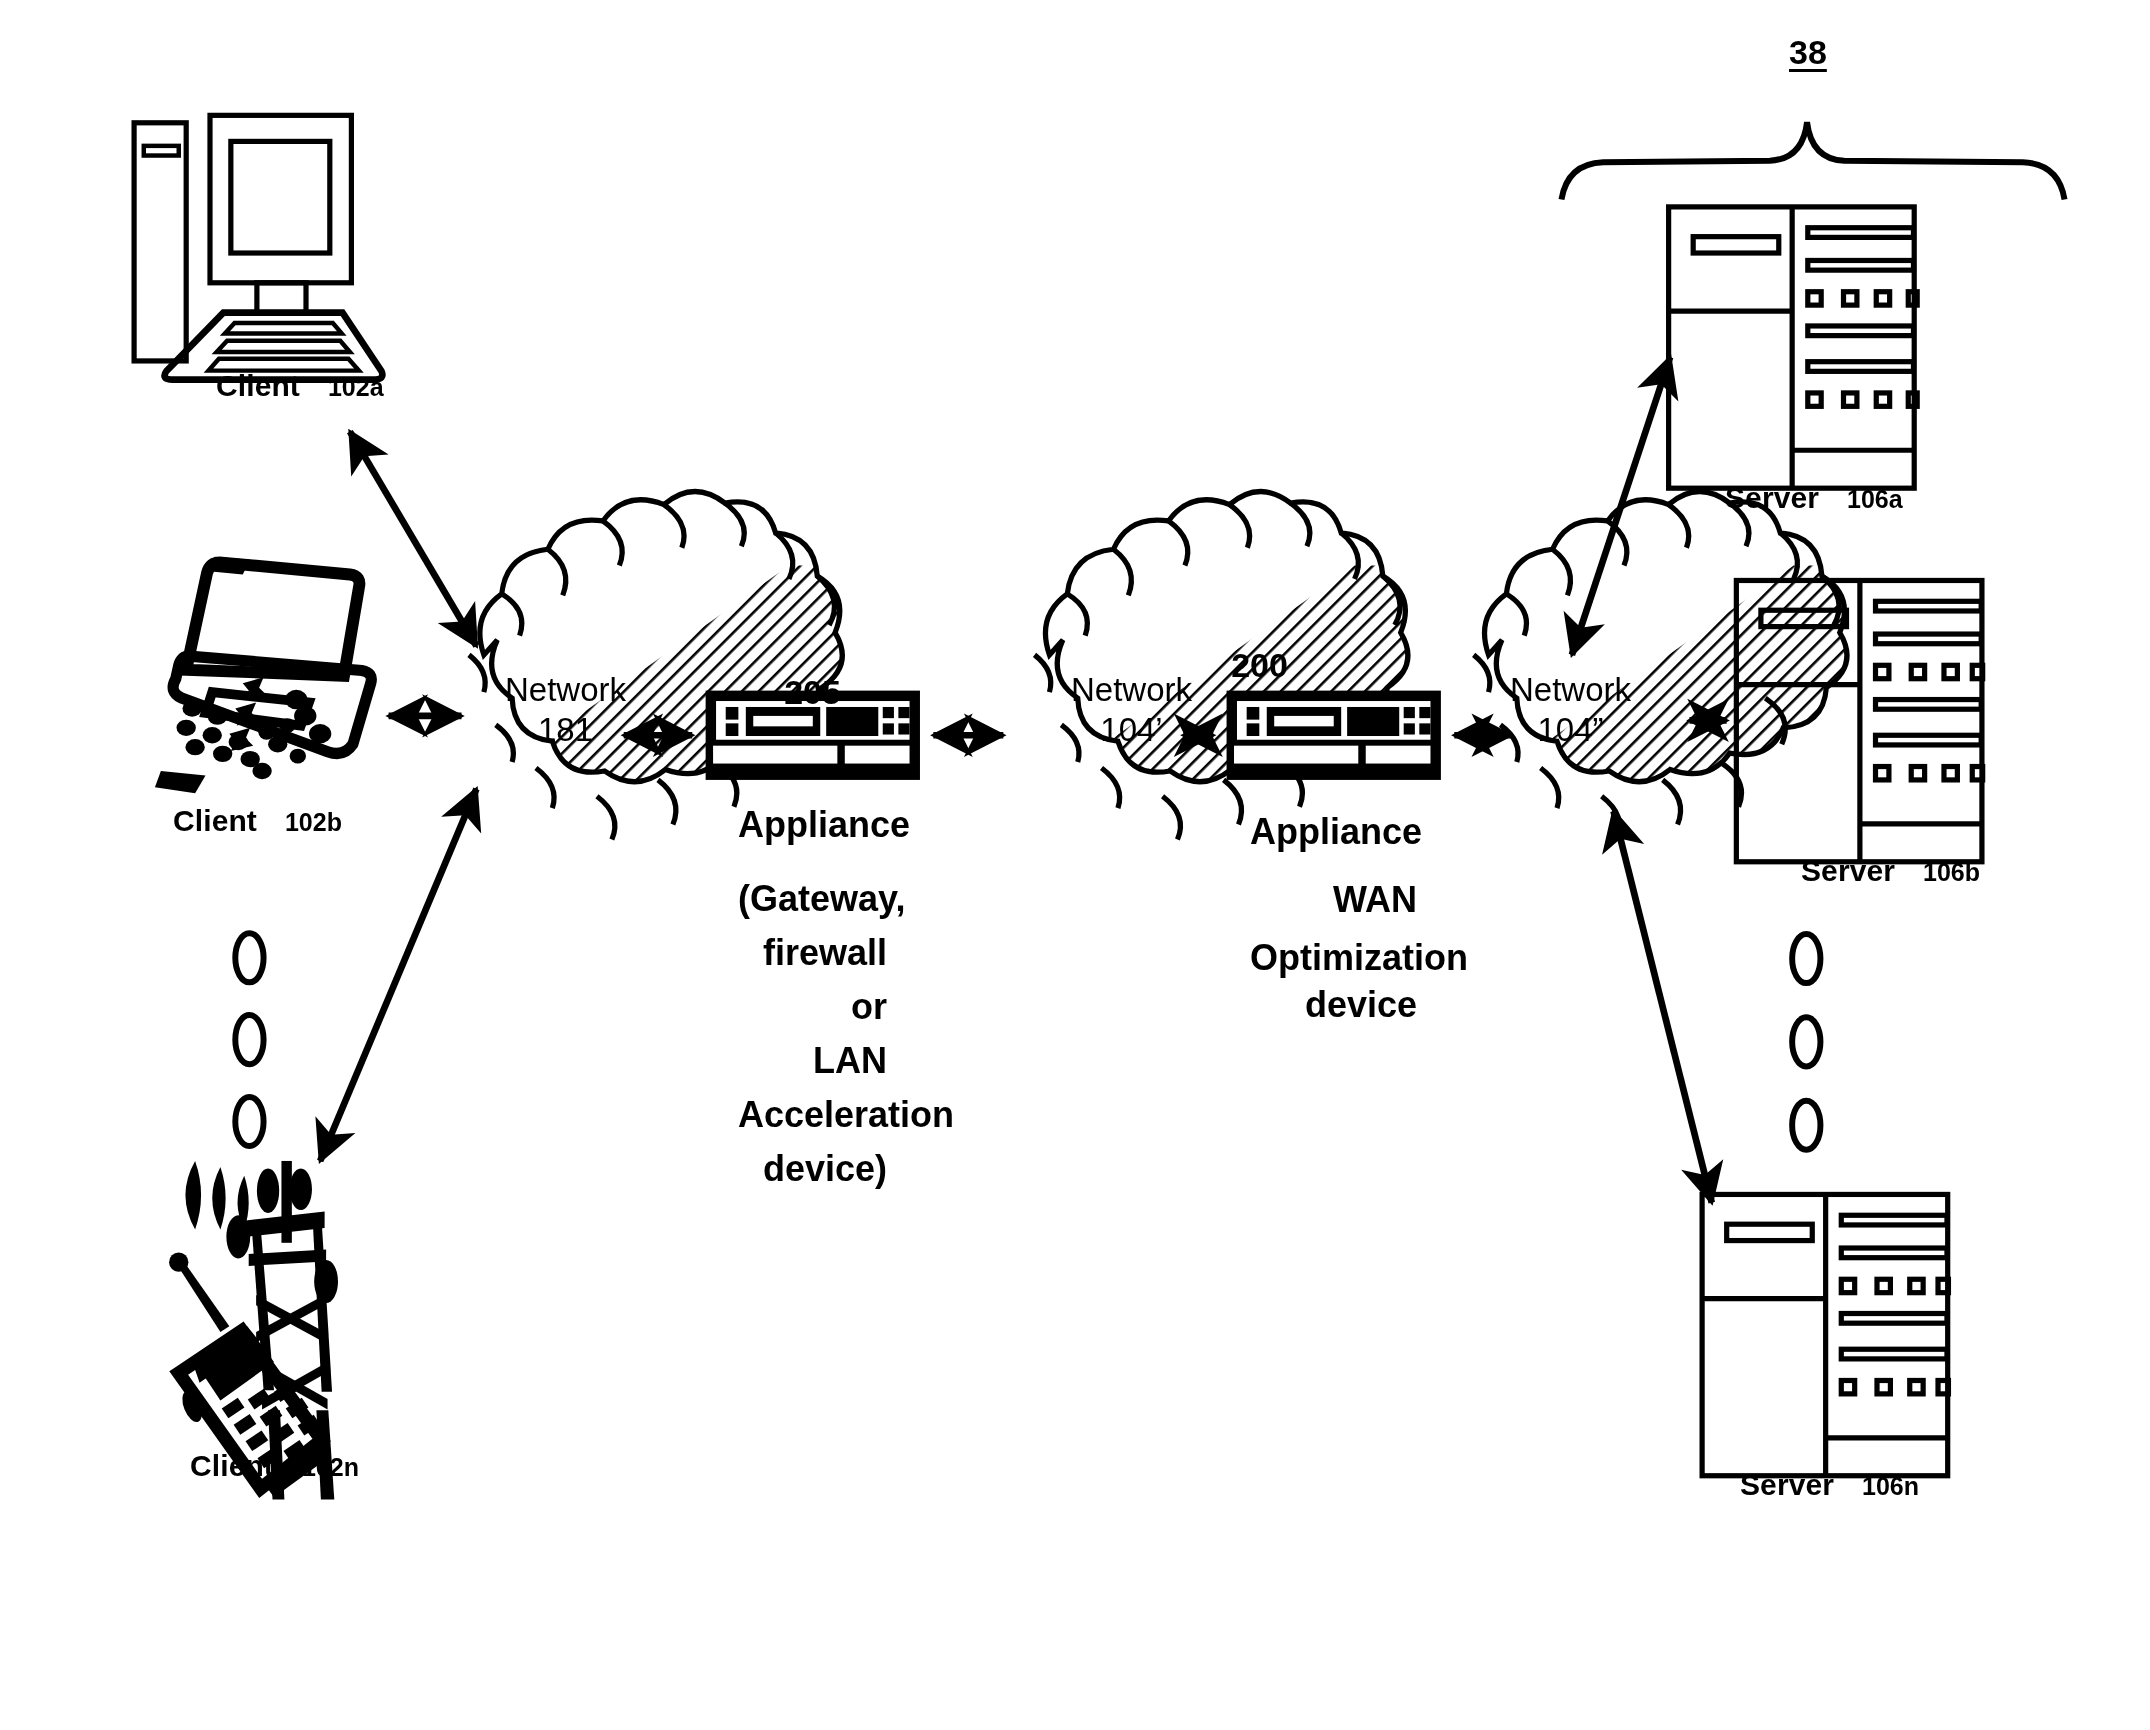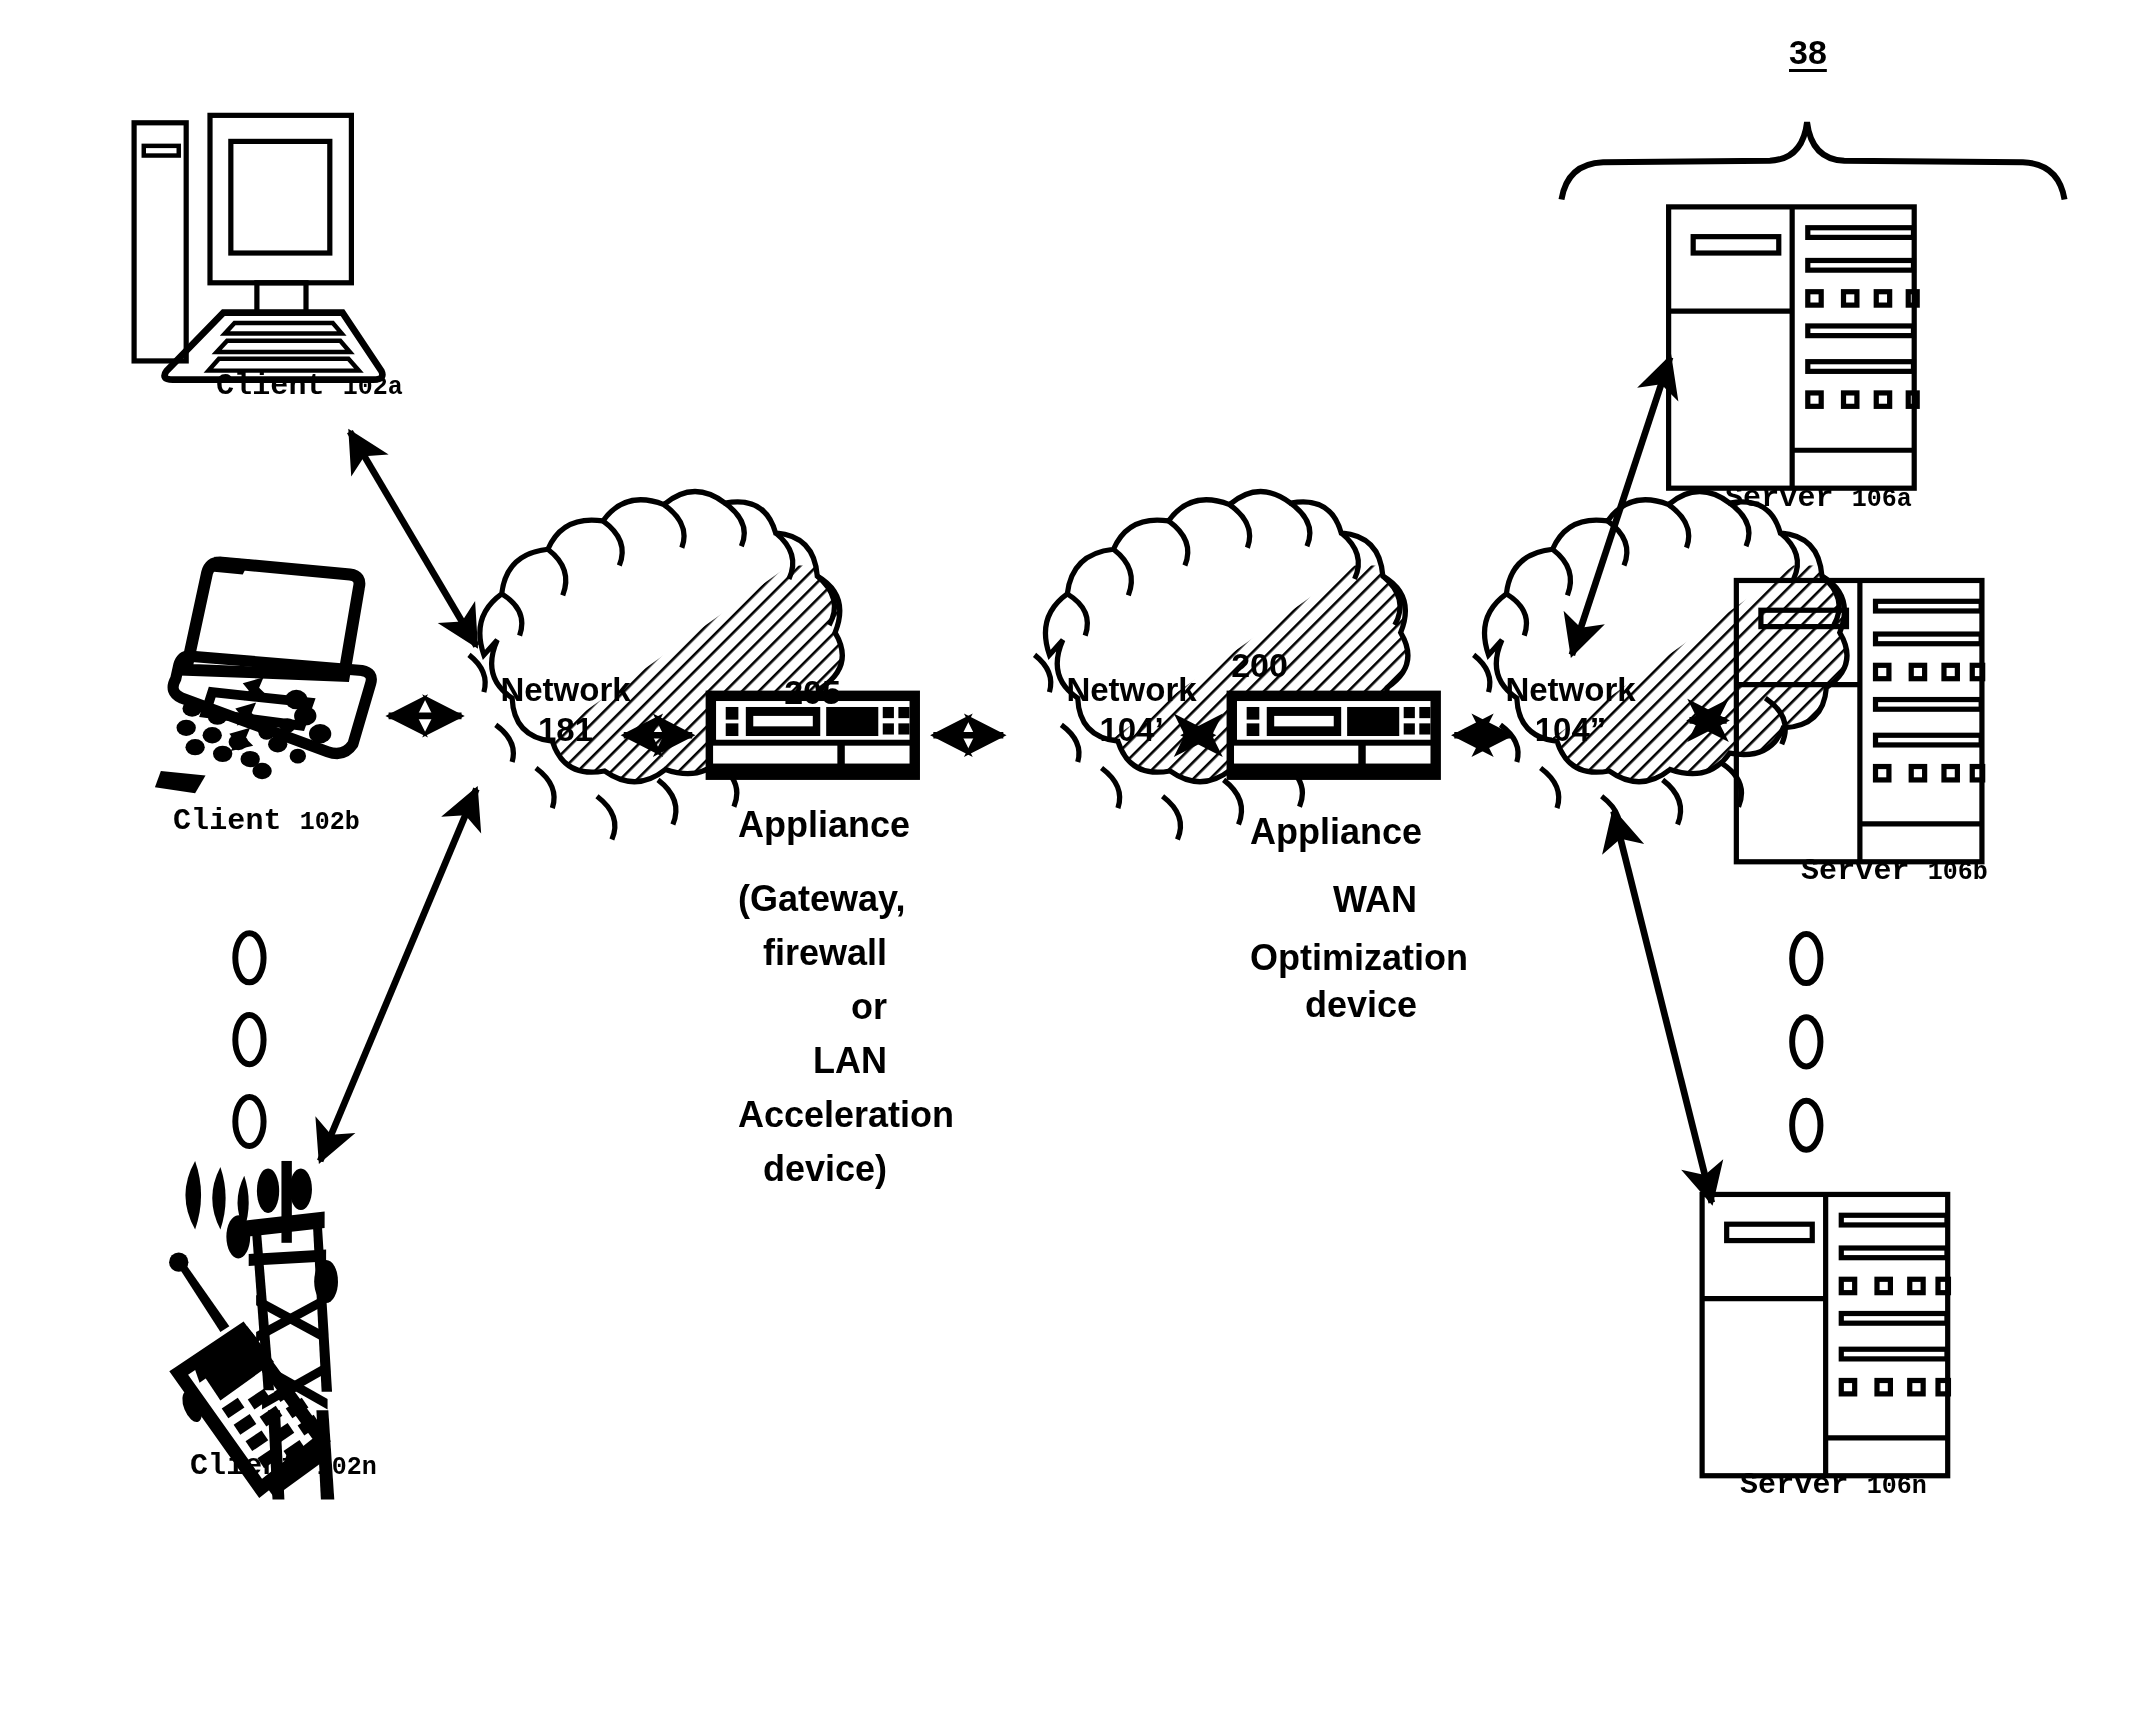--- a/index.html
+++ b/index.html
@@ -30,28 +30,27 @@
     letter-spacing: 0.1px;
   }
   .lbl-ref {
     font-weight: bold;
     font-size: 25px;
   }
   .node-caption {
     position: absolute;
     display: flex;
     align-items: baseline;
-    gap: 18px;
+    gap: 28px;
     white-space: nowrap;
-    font-family: Liberation Mono, monospace;
   }
   .cloud-text {
     position: absolute;
     text-align: center;
-    font-weight: bold;
+    font-weight: normal;
     font-size: 33px;
     color: #000000;
     line-height: 1.22;
     white-space: nowrap;
   }
   .appliance-text {
     position: absolute;
     text-align: right;
     font-weight: bold;
     font-size: 36px;

